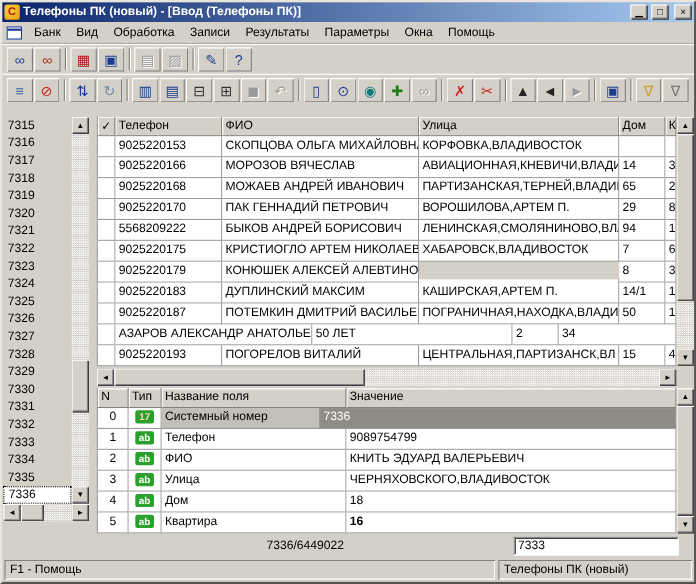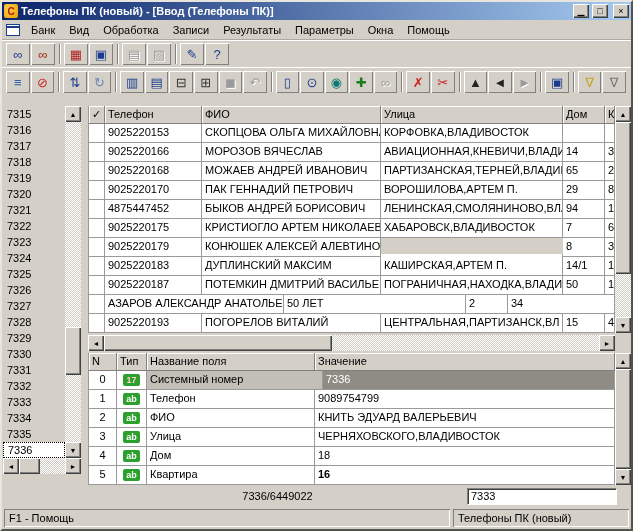--- a/index.html
+++ b/index.html
@@ -321,21 +321,21 @@
             <div class="rt-row">
               <div class="rt-cell" style="width: 16px;"></div>
               <div class="rt-cell" style="width: 97px;">9025220170</div>
               <div class="rt-cell" style="width: 179px;">ПАК ГЕННАДИЙ ПЕТРОВИЧ</div>
               <div class="rt-cell" style="width: 182px;">ВОРОШИЛОВА,АРТЕМ П.</div>
               <div class="rt-cell" style="width: 42px;">29</div>
               <div class="rt-cell" style="flex: 1 1 auto; min-width: 0px;">8</div>
             </div>
             <div class="rt-row">
               <div class="rt-cell" style="width: 16px;"></div>
-              <div class="rt-cell" style="width: 97px;">4875447452</div>
+              <div class="rt-cell" style="width: 97px;">5568209222</div>
               <div class="rt-cell" style="width: 179px;">БЫКОВ АНДРЕЙ БОРИСОВИЧ</div>
               <div class="rt-cell" style="width: 182px;">ЛЕНИНСКАЯ,СМОЛЯНИНОВО,ВЛА</div>
               <div class="rt-cell" style="width: 42px;">94</div>
               <div class="rt-cell" style="flex: 1 1 auto; min-width: 0px;">1</div>
             </div>
             <div class="rt-row">
               <div class="rt-cell" style="width: 16px;"></div>
               <div class="rt-cell" style="width: 97px;">9025220175</div>
               <div class="rt-cell" style="width: 179px;">КРИСТИОГЛО АРТЕМ НИКОЛАЕВИЧ</div>
               <div class="rt-cell" style="width: 182px;">ХАБАРОВСК,ВЛАДИВОСТОК</div>
@@ -406,21 +406,21 @@
         <div class="detail-area" id="detail-area">
             <div class="rt-header">
               <div class="rt-hcell" style="width: 28px;">N</div>
               <div class="rt-hcell" style="width: 30px;">Тип</div>
               <div class="rt-hcell" style="width: 168px;">Название поля</div>
               <div class="rt-hcell" style="flex: 1 1 auto; min-width: 0px;">Значение</div>
             </div>
             <div class="rt-row dt-row selected">
               <div class="rt-cell cell-center" style="width: 28px;">0</div>
               <div class="rt-cell cell-center" style="width: 30px;"><span class="badge num">17</span></div>
-              <div class="rt-cell cell-field" style="width: 176px;">Системный номер</div>
+              <div class="rt-cell cell-field" style="width: 144px;">Системный номер</div>
               <div class="rt-cell cell-value" style="flex: 1 1 auto; min-width: 0px;">7336</div>
             </div>
             <div class="rt-row dt-row">
               <div class="rt-cell cell-center" style="width: 28px;">1</div>
               <div class="rt-cell cell-center" style="width: 30px;"><span class="badge">ab</span></div>
               <div class="rt-cell cell-field" style="width: 168px;">Телефон</div>
               <div class="rt-cell cell-value" style="flex: 1 1 auto; min-width: 0px;">9089754799</div>
             </div>
             <div class="rt-row dt-row">
               <div class="rt-cell cell-center" style="width: 28px;">2</div>

